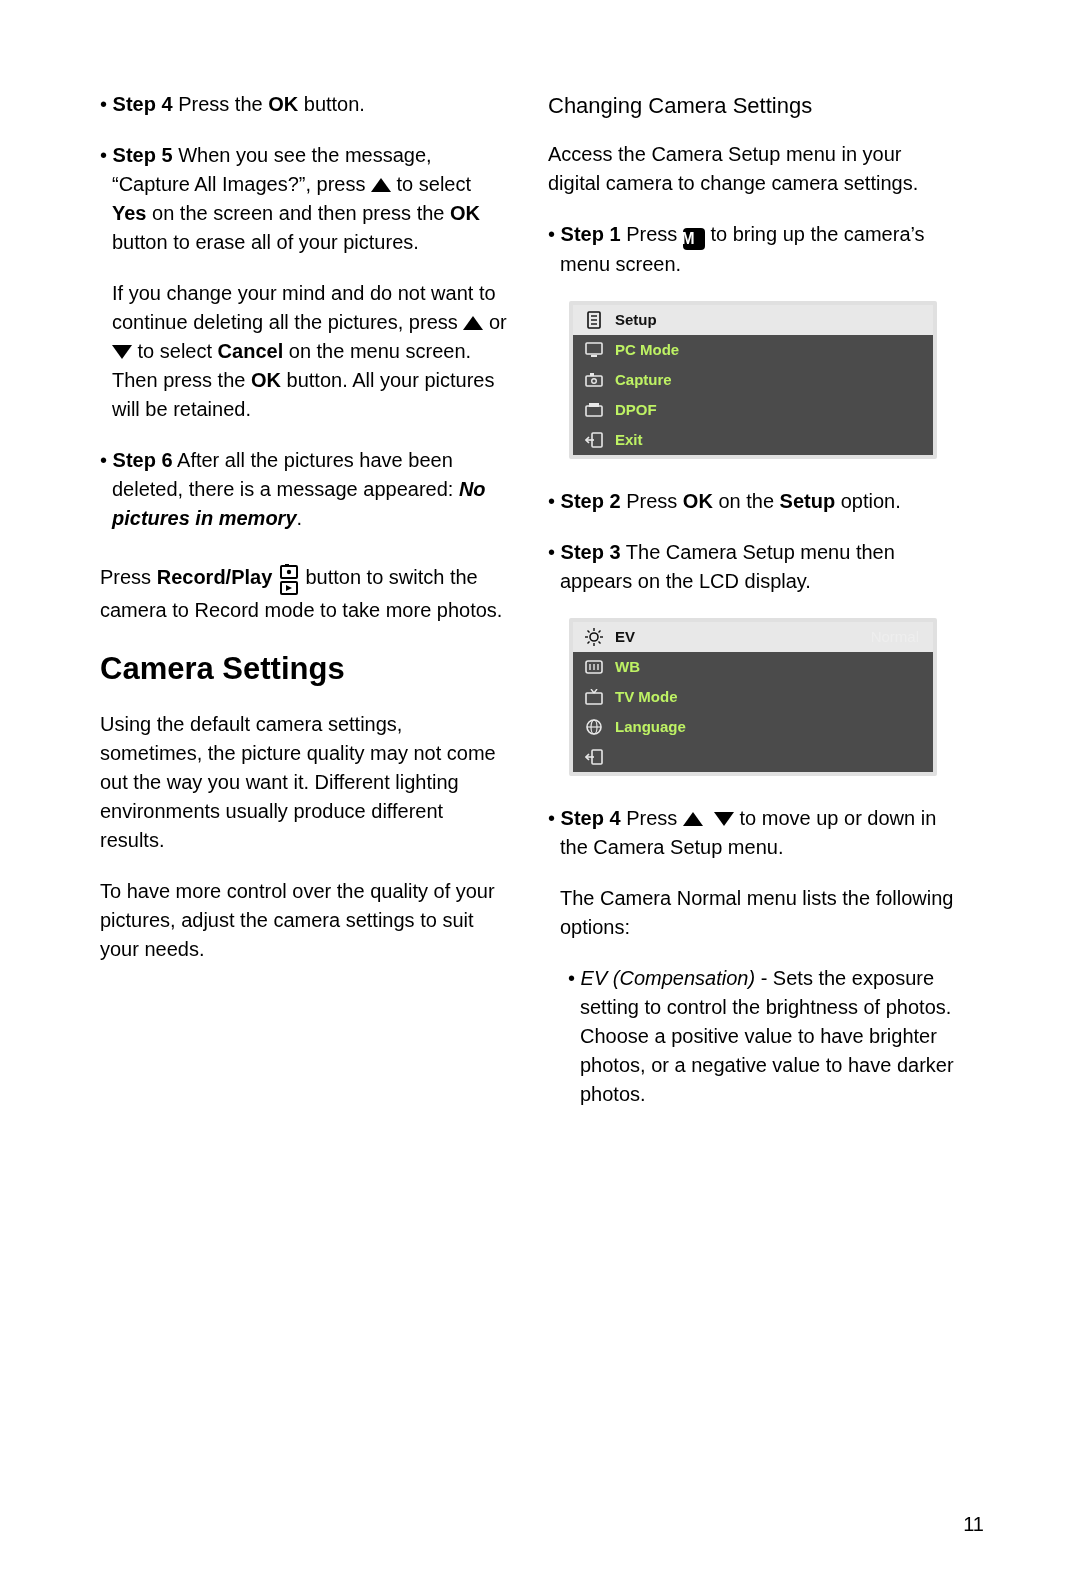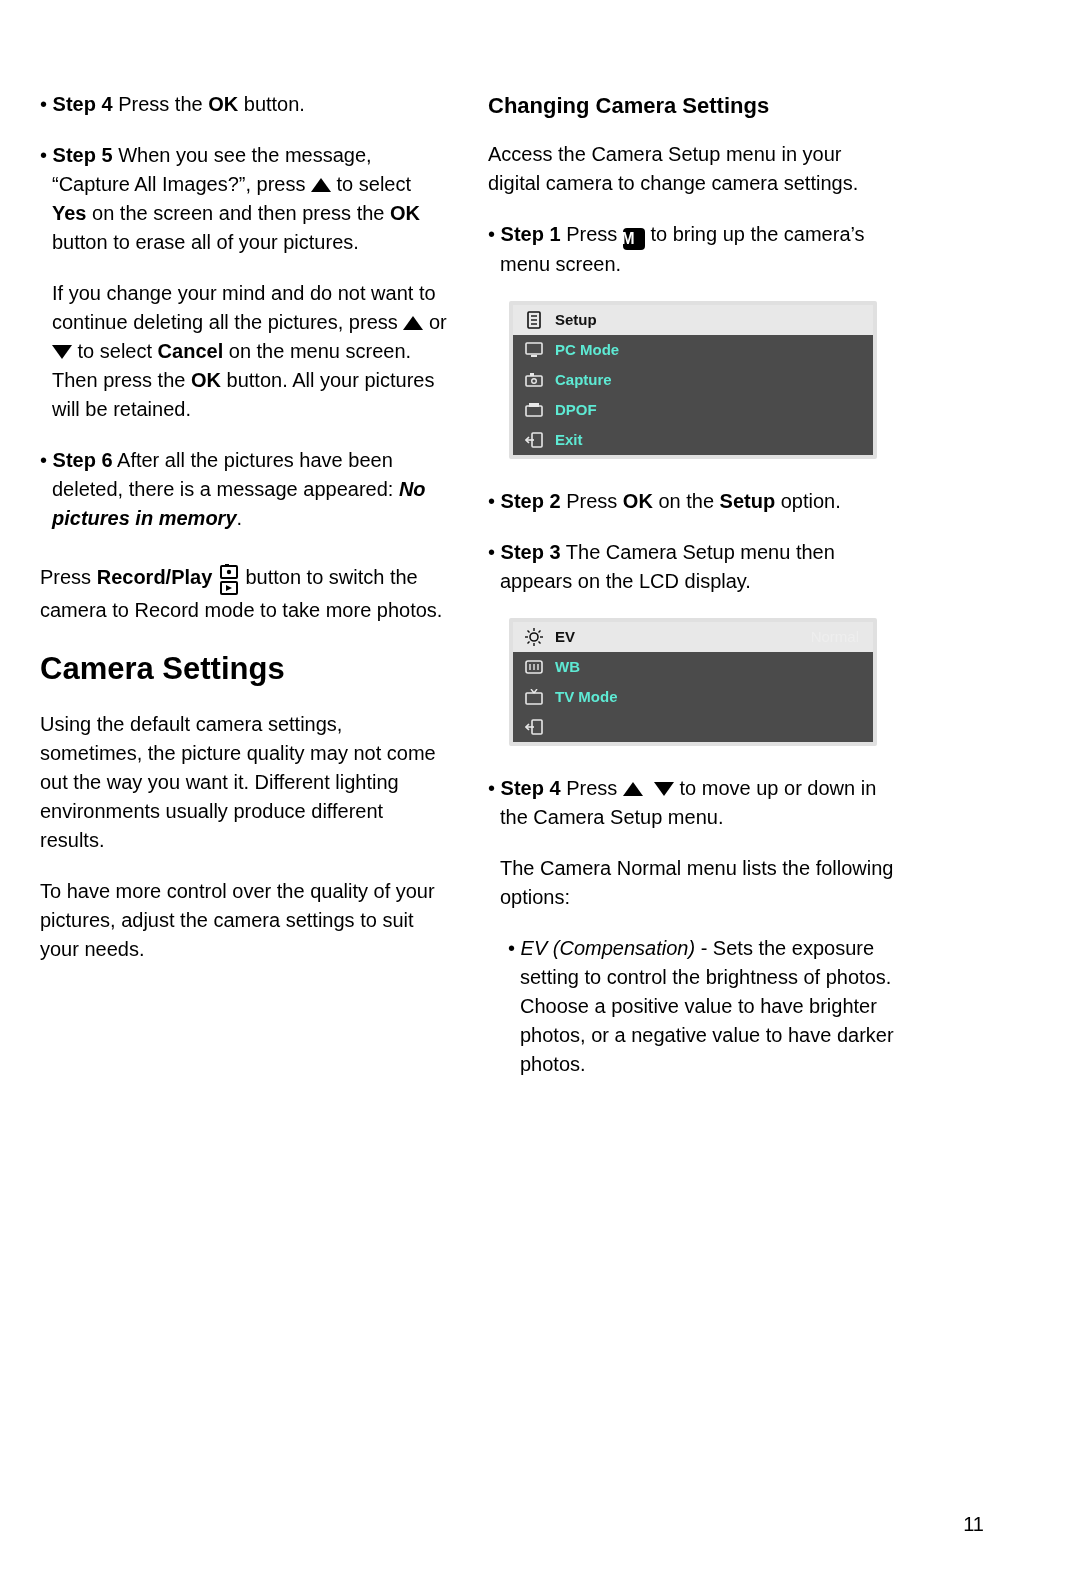--- a/index.html
+++ b/index.html
@@ -6,38 +6,38 @@
     margin: 0;
     padding: 0;
     background: #fff;
     font-family: Arial, Helvetica, sans-serif;
     color: #000;
     width: 1080px;
     height: 1596px;
     position: relative;
   }
   .page {
-    padding: 90px 90px 0 40px;
+    padding: 90px 90px 0 100px;
     display: flex;
     gap: 38px;
   }
   .col {
     width: 410px;
     font-size: 20px;
     line-height: 1.45;
   }
   h2 {
     font-size: 31px;
     font-weight: 900;
     margin: 0 0 18px 0;
     letter-spacing: 0;
   }
   h3 {
     font-size: 22px;
-    font-weight: 700;
+    font-weight: 400;
     margin: 0 0 18px 0;
   }
   .para { margin: 0 0 22px 0; }
   .indent { padding-left: 12px; }
   .bullet { padding-left: 12px; text-indent: -12px; }
   .deep { padding-left: 32px; }
   b { font-weight: 700; }
   i { font-style: italic; }
   .bi { font-weight: 700; font-style: italic; }
   .tri-up, .tri-down {
@@ -81,21 +81,21 @@
     border: 4px solid #e0e0e0;
     border-radius: 2px;
   }
   .menu-box .row {
     display: flex;
     align-items: center;
     height: 30px;
     padding: 0 10px;
     font-size: 15px;
     font-weight: 700;
-    color: #5eead4;
+    color: #bef264;
   }
   .menu-box .row .mi-icon {
     width: 22px;
     display: inline-flex;
     justify-content: center;
   }
   .menu-box .row .mi-label { margin-left: 10px; }
   .menu-box .row .mi-val {
     margin-left: auto;
     font-weight: 400;
@@ -265,20 +265,30 @@
             <svg width="18" height="16" viewBox="0 0 18 16">
               <rect x="1" y="4" width="16" height="11" rx="1" fill="none" stroke="#e8e8e8" stroke-width="1.6"></rect>
               <line x1="6" y1="0" x2="9" y2="4" stroke="#e8e8e8" stroke-width="1.4"></line>
               <line x1="12" y1="0" x2="9" y2="4" stroke="#e8e8e8" stroke-width="1.4"></line>
             </svg>
           </span>
           <span class="mi-label">TV Mode</span>
         </div>
         <div class="row">
           <span class="mi-icon">
+            <svg width="18" height="18" viewBox="0 0 18 18">
+              <circle cx="9" cy="9" r="7" fill="none" stroke="#e8e8e8" stroke-width="1.6"></circle>
+              <ellipse cx="9" cy="9" rx="3" ry="7" fill="none" stroke="#e8e8e8" stroke-width="1.2"></ellipse>
+              <line x1="2" y1="9" x2="16" y2="9" stroke="#e8e8e8" stroke-width="1.2"></line>
+            </svg>
+          </span>
+          <span class="mi-label">Language</span>
+        </div>
+        <div class="row">
+          <span class="mi-icon">
             <svg width="18" height="16" viewBox="0 0 18 16">
               <rect x="7" y="1" width="10" height="14" rx="1" fill="none" stroke="#e8e8e8" stroke-width="1.6"></rect>
               <line x1="1" y1="8" x2="9" y2="8" stroke="#e8e8e8" stroke-width="1.6"></line>
               <polyline points="4,5 1,8 4,11" fill="none" stroke="#e8e8e8" stroke-width="1.6"></polyline>
             </svg>
           </span>
           <span class="mi-label"></span>
         </div>
       </div>
 

